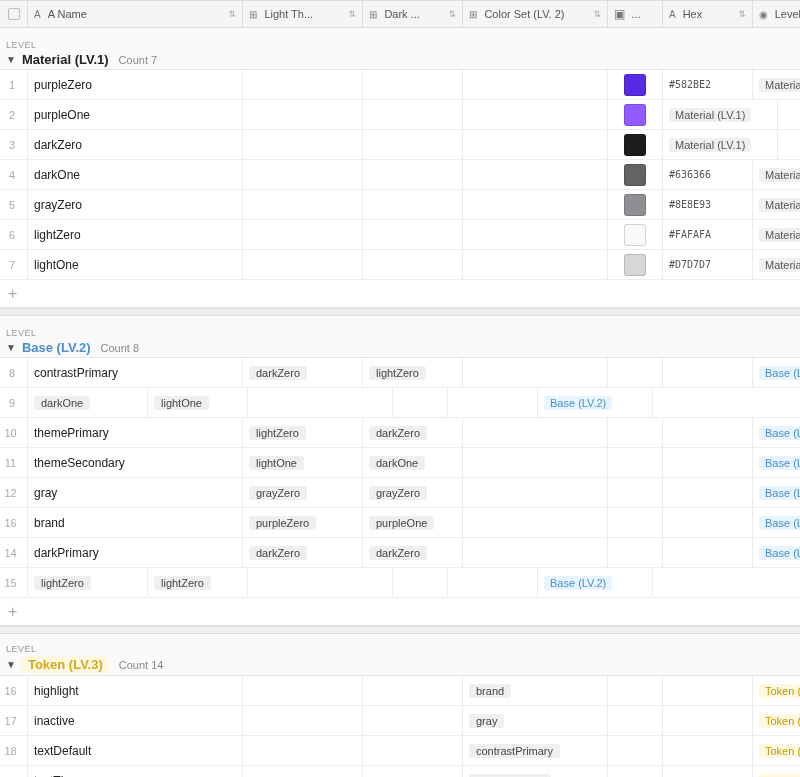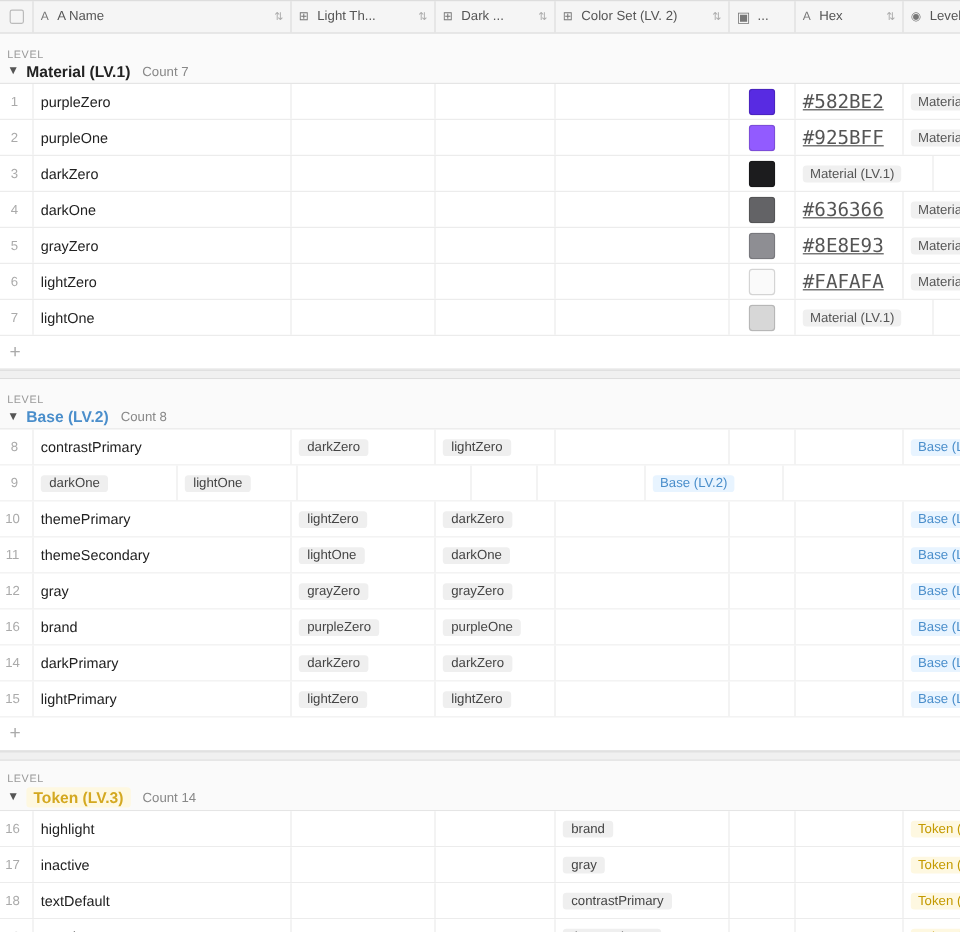--- a/index.html
+++ b/index.html
@@ -121,21 +121,21 @@
       overflow: hidden;
       white-space: nowrap;
     }
 
     .data-cell.checkbox-col { width: 28px; justify-content: center; color: #aaa; font-size: 10px; }
     .data-cell.name-col { width: 215px; }
     .data-cell.light-col { width: 120px; }
     .data-cell.dark-col { width: 100px; }
     .data-cell.colorset-col { width: 145px; }
     .data-cell.swatch-col { width: 55px; justify-content: center; }
-    .data-cell.hex-col { width: 90px; color: #555; font-family: monospace; font-size: 16px; text-decoration: underline; }
+    .data-cell.hex-col { width: 90px; color: #555; font-family: monospace; font-size: 10px; }
     .data-cell.level-col { width: 115px; }
 
     .row-number {
       color: #aaa;
       font-size: 11px;
       width: 20px;
       text-align: right;
       margin-right: 6px;
     }
 
@@ -273,21 +273,20 @@
       <div class="data-cell checkbox-col">
           <span class="row-number">2</span>
         </div>
       <div class="data-cell name-col">purpleOne</div>
       <div class="data-cell light-col"></div>
       <div class="data-cell dark-col"></div>
       <div class="data-cell colorset-col"></div>
       <div class="data-cell swatch-col">
         <div class="color-swatch" style="background:#925BFF;"></div>
       </div>
-      <div class="data-cell hex-col">#925BFF</div>
       <div class="data-cell level-col">
         <span class="level-badge material">Material (LV.1)</span>
       </div>
 
     </div>
 
     <div class="data-row">
       <div class="data-cell checkbox-col">
           <span class="row-number">3</span>
         </div>
@@ -362,20 +361,21 @@
       <div class="data-cell checkbox-col">
           <span class="row-number">7</span>
         </div>
       <div class="data-cell name-col">lightOne</div>
       <div class="data-cell light-col"></div>
       <div class="data-cell dark-col"></div>
       <div class="data-cell colorset-col"></div>
       <div class="data-cell swatch-col">
         <div class="color-swatch" style="background:#D7D7D7;"></div>
       </div>
+      <div class="data-cell hex-col">#D7D7D7</div>
       <div class="data-cell level-col">
         <span class="level-badge material">Material (LV.1)</span>
       </div>
 
     </div>
 
     <div class="add-row">
       <span>+</span>
     </div>
   </div>
@@ -528,21 +528,20 @@
       <div class="data-cell level-col">
         <span class="level-badge base">Base (LV.2)</span>
       </div>
 
     </div>
 
     <div class="data-row">
       <div class="data-cell checkbox-col">
           <span class="row-number">15</span>
         </div>
-      <div class="data-cell name-col">lightPrimary</div>
       <div class="data-cell light-col">
         <span class="tag-pill">lightZero</span>
       </div>
       <div class="data-cell dark-col">
         <span class="tag-pill">lightZero</span>
       </div>
       <div class="data-cell colorset-col"></div>
       <div class="data-cell swatch-col"></div>
       <div class="data-cell hex-col"></div>
       <div class="data-cell level-col">

